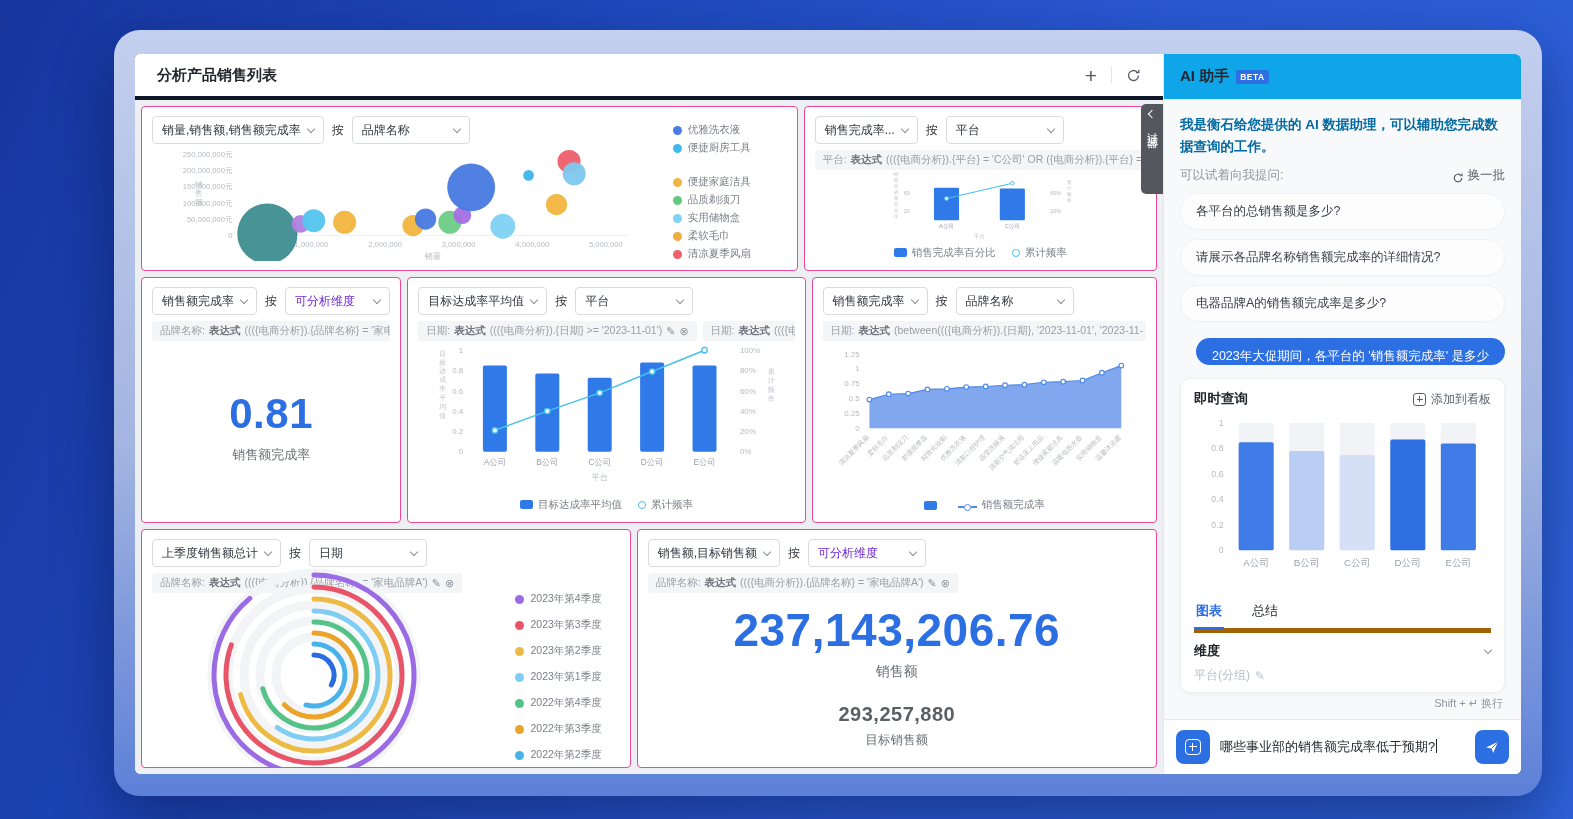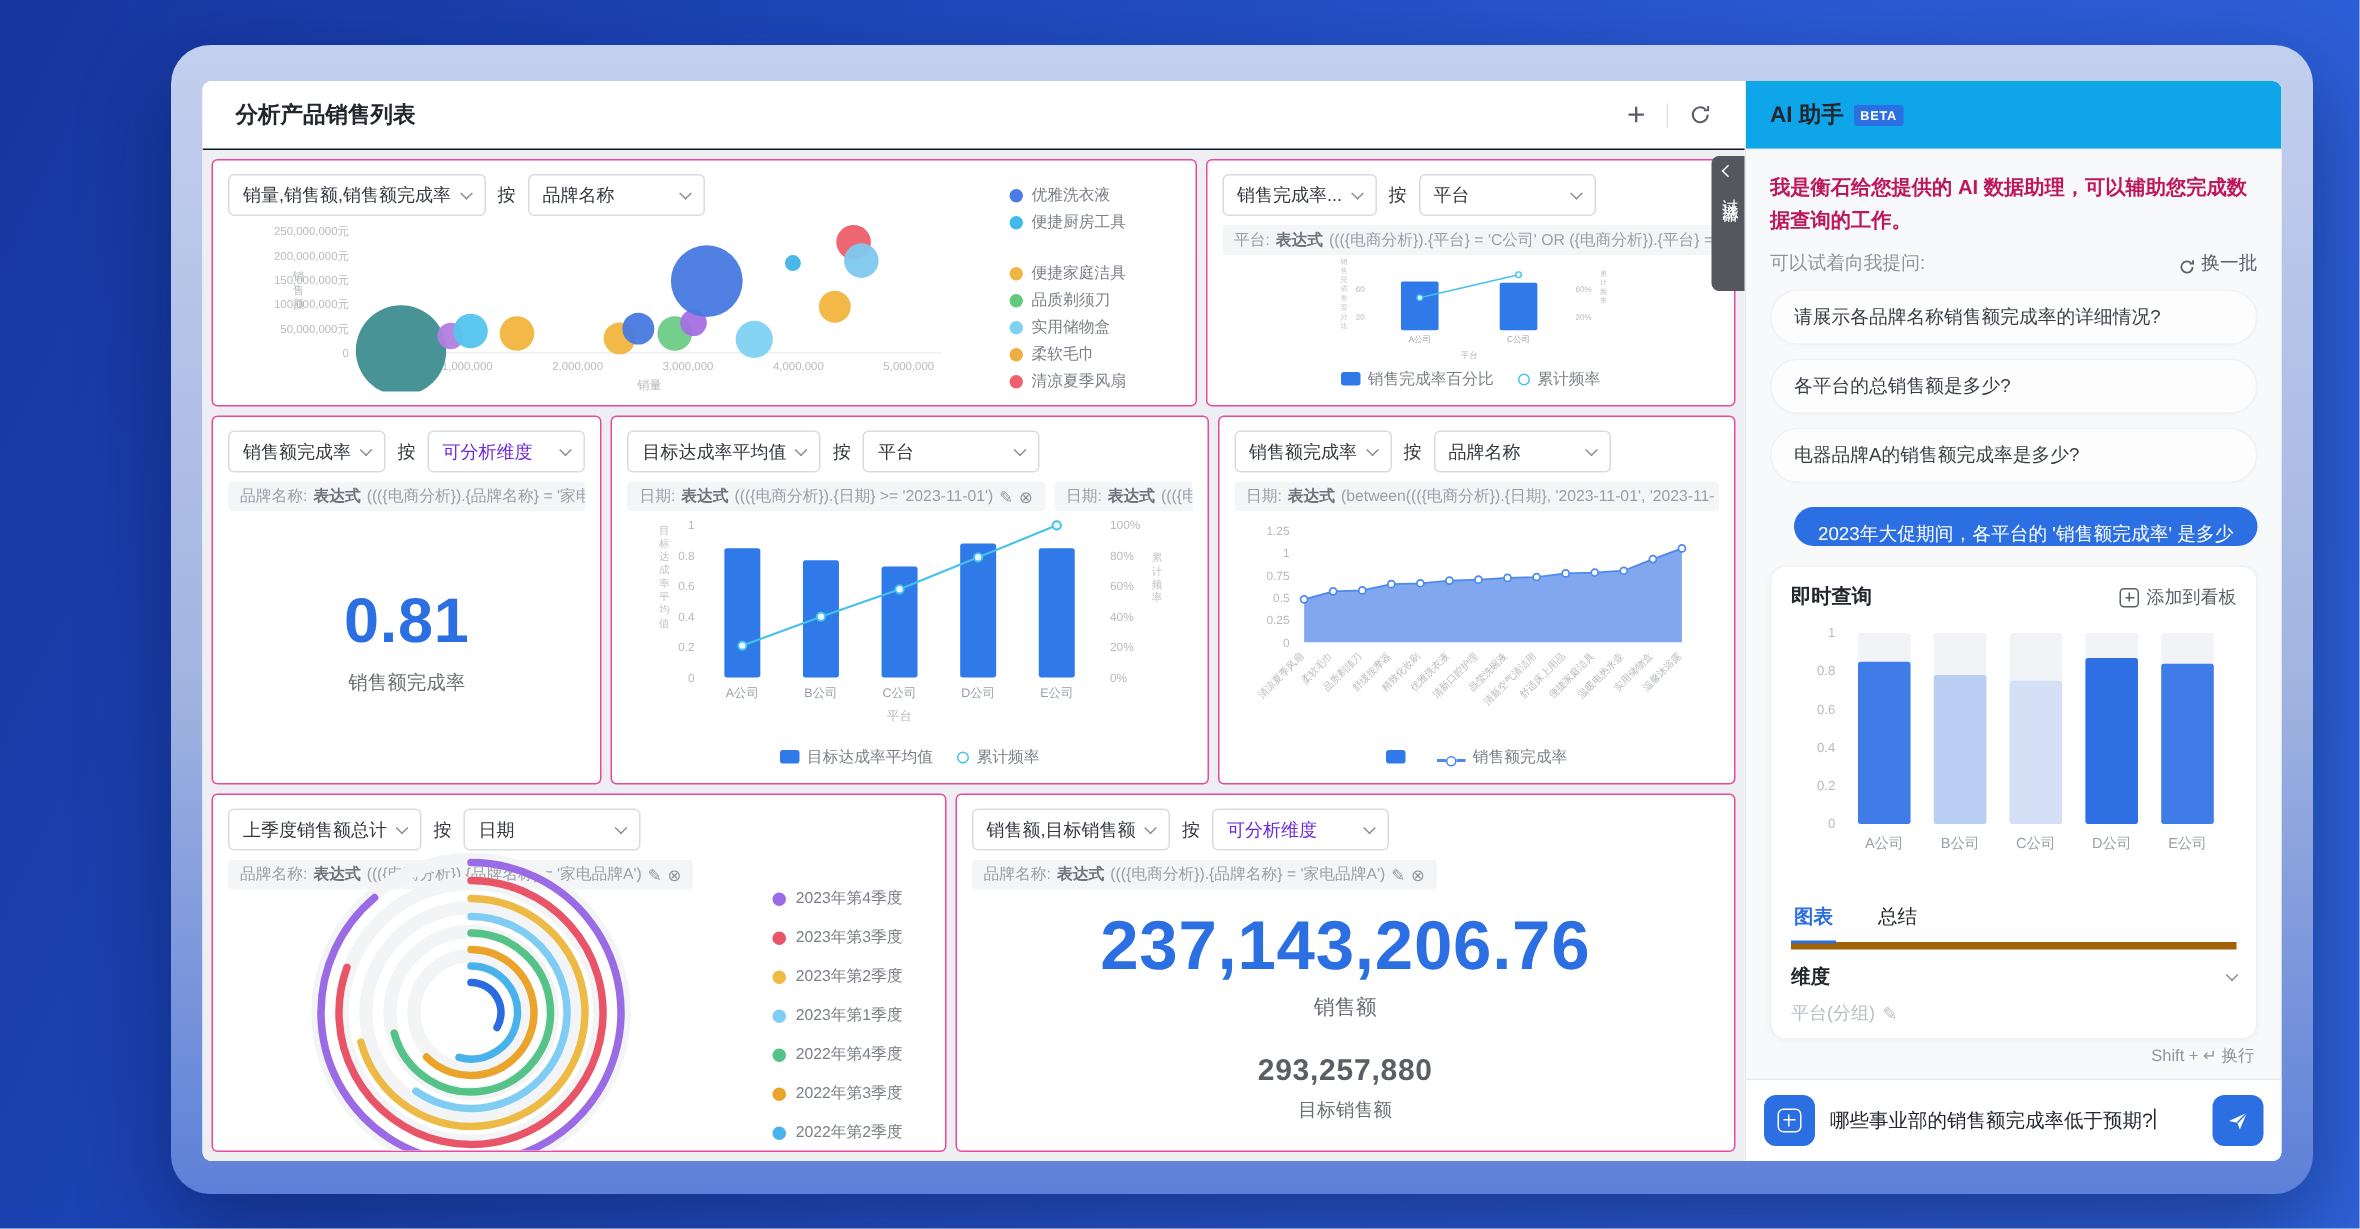--- a/index.html
+++ b/index.html
@@ -12,21 +12,21 @@
   .device {
     position:absolute; left:114px; top:30px; width:1428px; height:766px;
     border-radius:26px;
     background:linear-gradient(180deg,#c3cfee 0%,#a2b4e0 55%,#5d80d8 100%);
     padding:24px 21px 22px 21px;
     box-shadow:0 24px 60px rgba(5,15,60,.45);
   }
   .app { width:100%; height:100%; background:#fff; border-radius:6px; overflow:hidden; display:flex; }
   
   .main { flex:1; min-width:0; display:flex; flex-direction:column; position:relative; background:#fff; }
-  .main-header { height:46px; flex:none; display:flex; align-items:center; padding:0 22px; border-bottom:1px solid #0f172a; background:#fff; }
+  .main-header { height:46px; flex:none; display:flex; align-items:center; padding:0 22px; border-bottom:4px solid #0f172a; background:#fff; }
   .page-title { font-size:15px; font-weight:bold; color:#23272d; }
   .header-actions { margin-left:auto; display:flex; align-items:center; gap:14px; color:#595d64; }
   .hact { font-size:19px; cursor:pointer; line-height:1; display:flex; align-items:center; }
   .hdiv { width:1px; height:16px; background:#e3e4e6; }
   .dash { flex:1; min-height:0; background:#edeff2; padding:6px; display:flex; flex-direction:column; gap:6px; overflow:hidden; }
   .row { display:flex; gap:6px; min-height:0; }
   .r1 { height:165px; flex:none; }
   .r2 { height:246px; flex:none; }
   .r3 { flex:1; }
   .card { background:#fff; border:1px solid #ec4899; border-radius:4px; padding:9px 10px; overflow:hidden; display:flex; flex-direction:column; }
@@ -64,21 +64,21 @@
   
   .filter-tab { position:absolute; right:0; top:50px; width:22px; height:90px; background:#54575e; border-radius:5px 0 0 5px; color:#fff; display:flex; flex-direction:column; align-items:center; padding-top:7px; gap:6px; cursor:pointer; z-index:5; }
   .filter-tab .fchv { width:6px; height:6px; border-left:1.5px solid #fff; border-bottom:1.5px solid #fff; transform:rotate(45deg); }
   .filter-tab .vtext { writing-mode:vertical-rl; font-size:11px; letter-spacing:3px; }
   
   .ai { width:358px; flex:none; border-left:1px solid #e6e7e9; display:flex; flex-direction:column; background:#f8f9fb; }
   .ai-header { height:46px; flex:none; background:#0ea5e9; border-bottom:1px solid #ececee; display:flex; align-items:center; padding:0 16px; gap:7px; }
   .ai-title { font-size:15px; font-weight:bold; color:#23272d; }
   .ai-badge { background:#2b6fe3; color:#fff; font-size:8.5px; font-weight:bold; border-radius:2px; padding:2px 4px; letter-spacing:.5px; }
   .ai-body { flex:1; min-height:0; overflow:hidden; padding:14px 16px 4px; display:flex; flex-direction:column; }
-  .ai-intro { font-size:13.5px; font-weight:600; color:#be185d; line-height:1.6; }
+  .ai-intro { font-size:13.5px; font-weight:600; color:#0369a1; line-height:1.6; }
   .ai-prompt-row { display:flex; align-items:center; justify-content:space-between; margin-top:10px; }
   .ai-prompt { font-size:12.5px; color:#8f959d; }
   .ai-refresh { font-size:12.5px; color:#596069; cursor:pointer; display:flex; align-items:flex-end; gap:4px; }
   .sug { background:#fdfdfe; border:1px solid #f0f1f3; border-radius:20px; padding:9px 15px; font-size:12.5px; color:#3a3f45; margin-top:9px; cursor:pointer; box-shadow:0 1px 2px rgba(0,0,0,.02); white-space:nowrap; overflow:hidden; }
   .user-msg { margin:16px 0 0 auto; background:#2b6fe3; color:#fff; font-size:12.5px; border-radius:22px; padding:10px 16px; max-width:100%; white-space:nowrap; overflow:hidden; }
   .result-card { margin-top:13px; background:#fff; border:1px solid #eef0f2; border-radius:10px; box-shadow:0 1px 4px rgba(0,0,0,.04); padding:11px 13px 8px; flex:none; }
   .rc-head { display:flex; align-items:center; justify-content:space-between; }
   .rc-title { font-size:13.5px; font-weight:bold; color:#23272d; }
   .rc-add { font-size:12px; color:#596069; cursor:pointer; display:flex; align-items:center; gap:5px; }
   .rc-tabs { display:flex; gap:26px; margin-top:8px; border-bottom:5px solid #a16207; }
@@ -551,22 +551,22 @@
           <span class="ai-prompt">可以试着向我提问:</span>
           <span class="ai-refresh">
             <svg width="12" height="12" viewBox="0 0 16 16">
                 <path d="M13 8a5 5 0 1 1-1.5-3.6" fill="none" stroke="#596069" stroke-width="1.6"></path>
                 <path d="M13.4 2 v3 h-3" fill="none" stroke="#596069" stroke-width="1.6"></path>
               </svg>
             <span>换一批</span>
           </span>
         </div>
         <div id="suggestions">
+            <div class="sug">各平台的总销售额是多少?</div>
             <div class="sug">请展示各品牌名称销售额完成率的详细情况?</div>
-            <div class="sug">各平台的总销售额是多少?</div>
             <div class="sug">电器品牌A的销售额完成率是多少?</div>
           </div>
         <div class="user-msg">2023年大促期间，各平台的 '销售额完成率' 是多少</div>
 
         <div class="result-card">
           <div class="rc-head">
             <span class="rc-title">即时查询</span>
             <span class="rc-add">
               <i class="ic-plusbox-gray"></i>
               <span>添加到看板</span>

